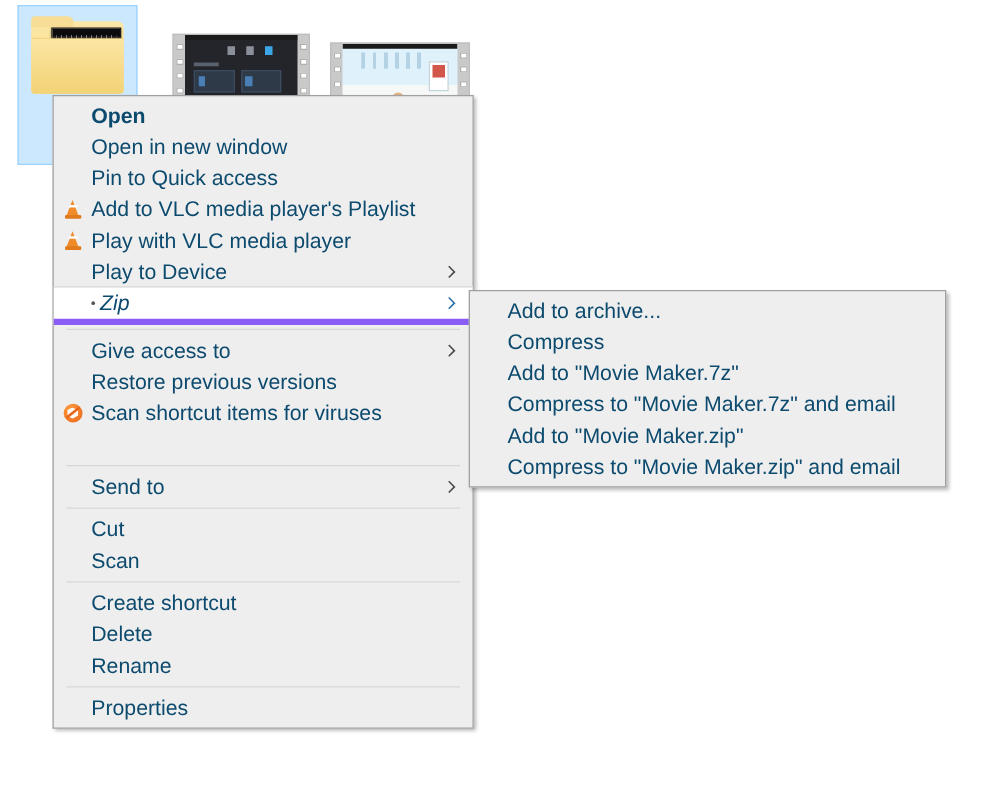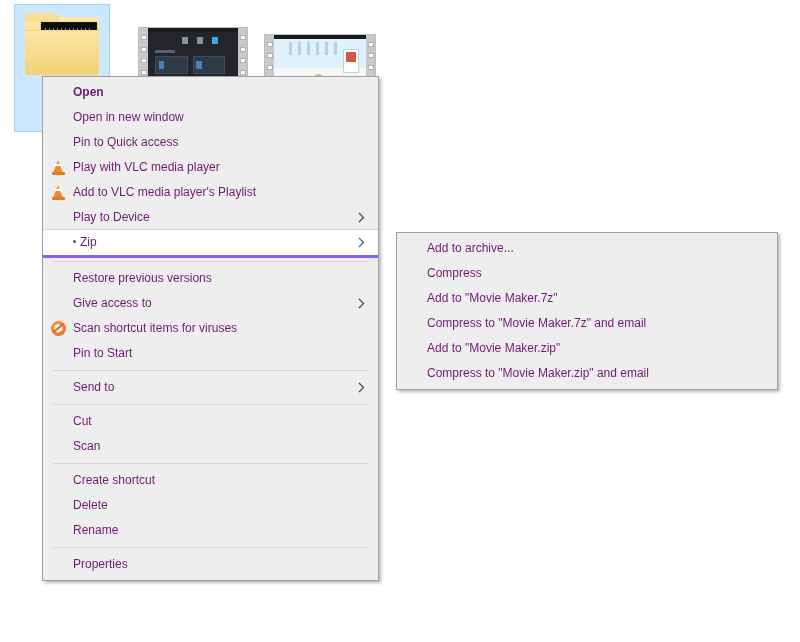--- a/index.html
+++ b/index.html
@@ -209,33 +209,33 @@
   }
 
   
   .menu {
     position: absolute;
     background: #eeeeee;
     border: 1px solid #a0a0a0;
     box-shadow: 2px 2px 3px rgba(0,0,0,.28);
     box-sizing: border-box;
     padding: 3px 0;
-    font-size: 12px;
-    color: #701a75;
+    font-size: 17px;
+    color: #0c4a6e;
     user-select: none;
   }
 
   #main-menu {
     left: 42px;
     top: 76px;
     width: 337px;
   }
 
   #zip-submenu {
-    left: 396px;
+    left: 375px;
     top: 232px;
     width: 382px;
   }
 
   .mi {
     position: relative;
     height: 25px;
     line-height: 25px;
     display: flex;
     align-items: center;
@@ -254,23 +254,24 @@
   .mi .mi-label {
     flex: 1;
     overflow: hidden;
     text-overflow: ellipsis;
   }
   .mi.bold .mi-label { font-weight: bold; }
 
   .mi.highlighted {
     background: #ffffff;
     border-top: 1px solid #d4d4d4;
-    border-bottom: 3px solid #8b5cf6;
+    border-bottom: 5px solid #8b5cf6;
     height: 25px;
     margin: -1px 0;
+    font-style: italic;
   }
 
   .mi .chev {
     width: 14px;
     min-width: 14px;
     display: flex;
     align-items: center;
     justify-content: center;
     color: #4c4c4c;
   }
@@ -429,32 +430,32 @@
     </div>
 
     <div class="mi">
       <span class="mi-icon">
         <span class="vlc">
             <span class="cone"></span>
             <span class="stripe"></span>
             <span class="base"></span>
           </span>
       </span>
-      <span class="mi-label">Play with VLC media player</span>
+      <span class="mi-label">Add to VLC media player's Playlist</span>
     </div>
 
     <div class="mi">
       <span class="mi-icon">
         <span class="vlc">
             <span class="cone"></span>
             <span class="stripe"></span>
             <span class="base"></span>
           </span>
       </span>
-      <span class="mi-label">Add to VLC media player's Playlist</span>
+      <span class="mi-label">Play with VLC media player</span>
     </div>
 
     <div class="mi">
       <span class="mi-icon"></span>
       <span class="mi-label">Play to Device</span>
       <span class="chev">
         <svg width="7" height="11" viewBox="0 0 7 11">
             <path d="M1 1 L5.5 5.5 L1 10" fill="none" stroke="#4c4c4c" stroke-width="1.3"></path>
           </svg>
       </span>
@@ -468,44 +469,43 @@
             <path d="M1 1 L5.5 5.5 L1 10" fill="none" stroke="#2b6fa8" stroke-width="1.3"></path>
           </svg>
       </span>
     </div>
 
 
     <div class="sep"></div>
 
     <div class="mi">
       <span class="mi-icon"></span>
-      <span class="mi-label">Restore previous versions</span>
-    </div>
-
-    <div class="mi">
-      <span class="mi-icon"></span>
       <span class="mi-label">Give access to</span>
       <span class="chev">
         <svg width="7" height="11" viewBox="0 0 7 11">
             <path d="M1 1 L5.5 5.5 L1 10" fill="none" stroke="#4c4c4c" stroke-width="1.3"></path>
           </svg>
       </span>
     </div>
 
     <div class="mi">
+      <span class="mi-icon"></span>
+      <span class="mi-label">Restore previous versions</span>
+    </div>
+
+    <div class="mi">
       <span class="mi-icon">
         <span class="av"></span>
       </span>
       <span class="mi-label">Scan shortcut items for viruses</span>
     </div>
 
 
     <div class="mi">
       <span class="mi-icon"></span>
-      <span class="mi-label">Pin to Start</span>
     </div>
 
     <div class="sep"></div>
 
     <div class="mi">
       <span class="mi-icon"></span>
       <span class="mi-label">Send to</span>
       <span class="chev">
         <svg width="7" height="11" viewBox="0 0 7 11">
             <path d="M1 1 L5.5 5.5 L1 10" fill="none" stroke="#4c4c4c" stroke-width="1.3"></path>

